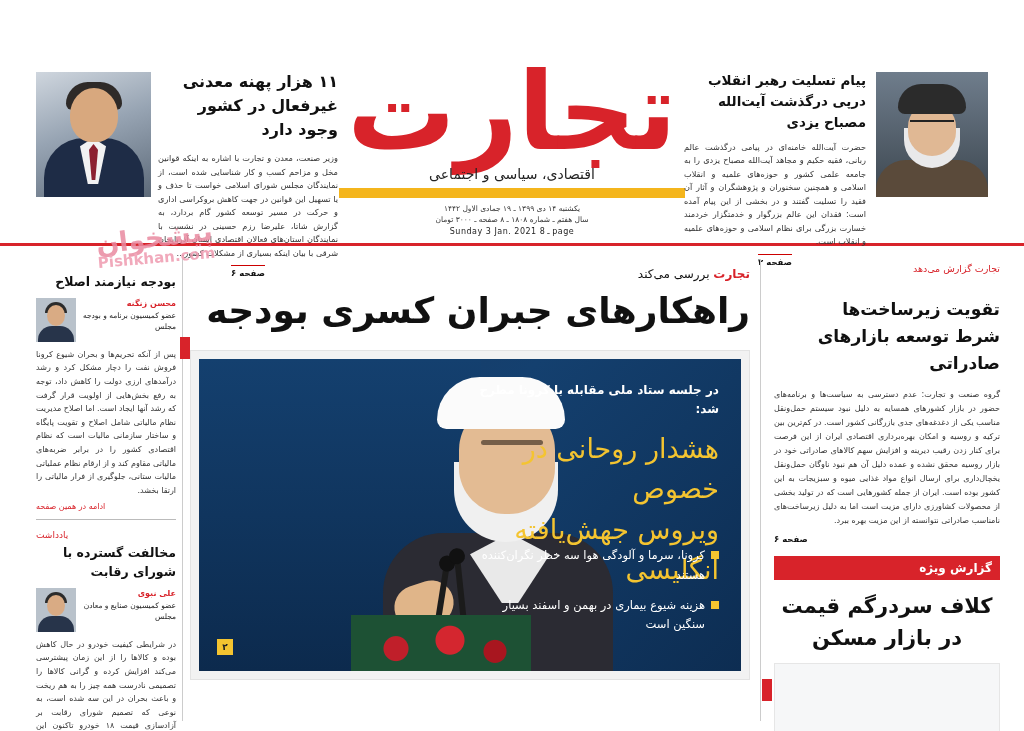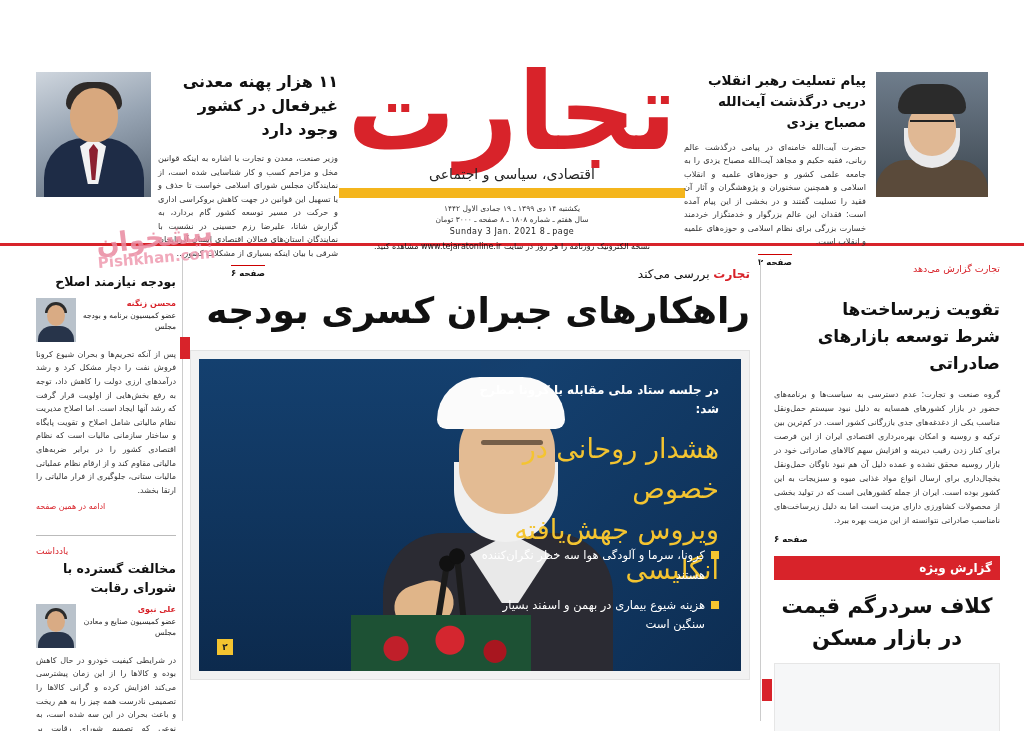--- a/index.html
+++ b/index.html
@@ -128,21 +128,21 @@
   
   .content{
     position:absolute;left:0;top:249px;width:1024px;height:482px;
   }
 
   
   .col-narrow{
     position:absolute;left:36px;top:24px;width:140px;
     direction:rtl;text-align:right;
   }
-  .mini-art{border-bottom:1px solid #bbb;padding-bottom:24px;margin-bottom:10px;}
+  .mini-art{border-bottom:1px solid #bbb;padding-bottom:8px;margin-bottom:10px;}
   .mini-kicker{font-size:9px;color:#d8232a;text-align:left;margin-bottom:4px;}
   .mini-title{font-size:12.5px;font-weight:bold;color:#111;line-height:1.5;margin-bottom:6px;}
   .byline{display:flex;align-items:flex-start;margin-bottom:6px;direction:rtl;}
   .byline .avatar{
     width:40px;height:44px;background:#b9c2cb;flex:none;position:relative;overflow:hidden;
   }
   .byline .avatar .f{position:absolute;left:11px;top:7px;width:18px;height:21px;border-radius:50%;background:#d9ab84;}
   .byline .avatar .h{position:absolute;left:9px;top:4px;width:22px;height:11px;border-radius:11px 11px 0 0;background:#2b2b2b;}
   .byline .avatar .b{position:absolute;left:2px;top:28px;width:36px;height:20px;border-radius:14px 14px 0 0;background:#27344a;}
   .byline .who{font-size:7.5px;line-height:1.5;color:#222;}
@@ -257,21 +257,20 @@
     </div>
 
     <div class="logo-wrap">
       <div class="logo-title">تجارت</div>
       <div class="logo-sub">اقتصادی، سیاسی و اجتماعی</div>
       <div class="logo-bar"></div>
       <div class="logo-meta">
         <div>یکشنبه ۱۴ دی ۱۳۹۹ ـ ۱۹ جمادی الاول ۱۴۴۲</div>
         <div>سال هفتم ـ شماره ۱۸۰۸ ـ ۸ صفحه ـ ۳۰۰۰ تومان</div>
         <div class="en">Sunday 3 Jan. 2021 ـ 8 page</div>
-        <div class="logo-site">نسخه الکترونیک روزنامه را هر روز در سایت www.tejaratonline.ir مشاهده کنید.</div>
       </div>
     </div>
 
     <div class="mast-photo-right">
       <div class="robe"></div>
         <div class="beard"></div>
         <div class="face2"></div>
       <div class="glasses"></div>
         <div class="turban"></div>
     </div>

